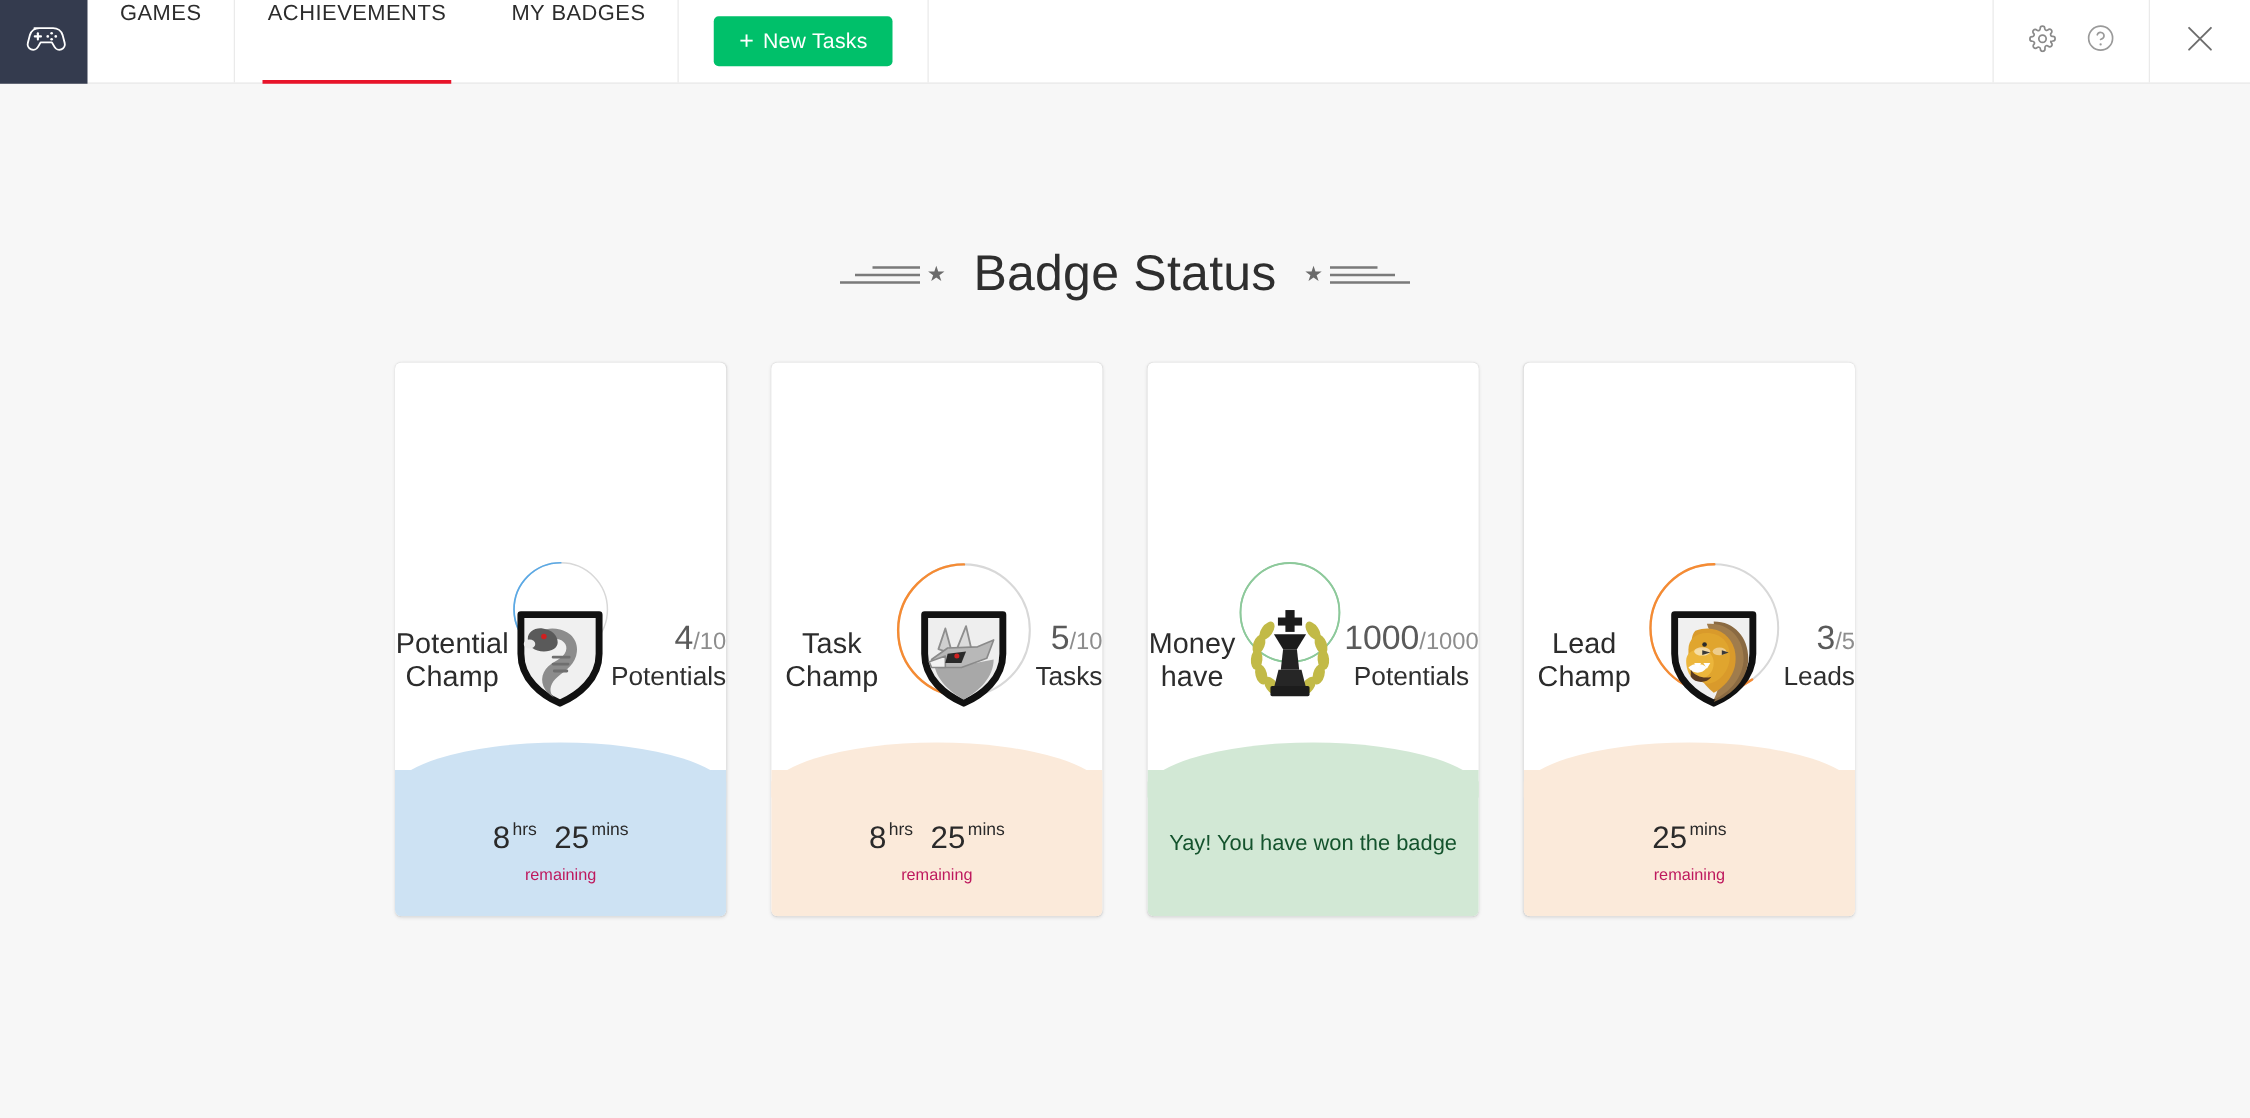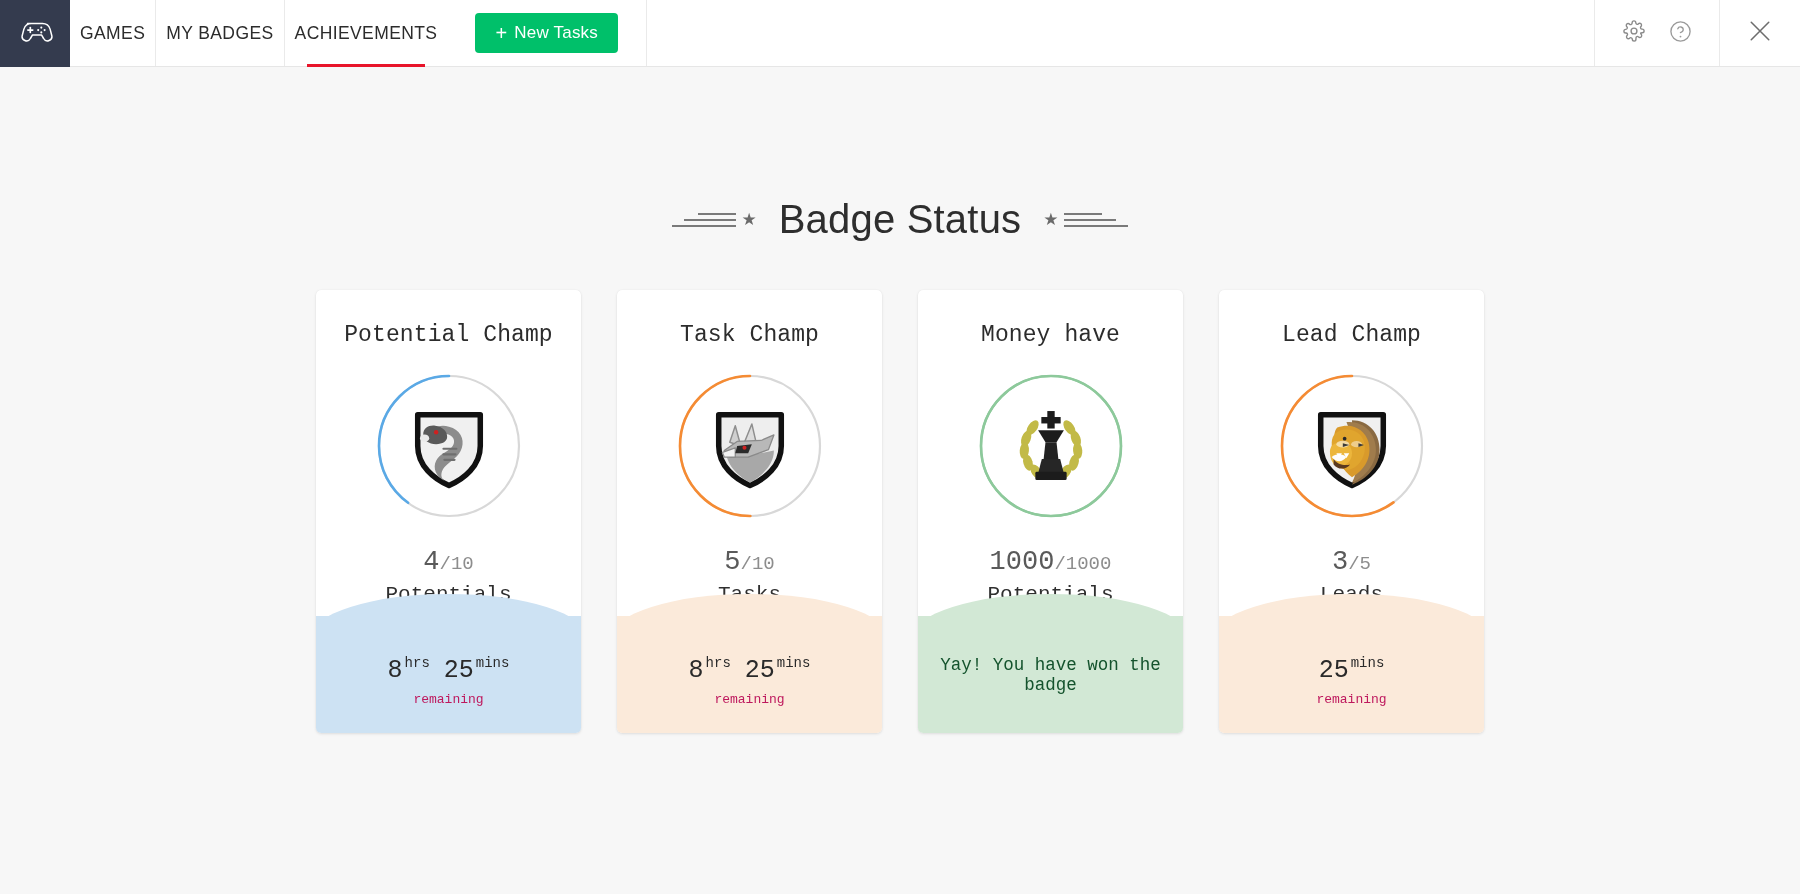--- a/index.html
+++ b/index.html
@@ -22,22 +22,22 @@
   .logo-box {
     width: 70px; height: 67px;
     background: #343b4e;
     display: flex; align-items: center; justify-content: center;
     flex: 0 0 70px;
   }
   .nav-tabs {
     display: flex; align-items: stretch;
   }
   .nav-tab {
-    display: flex; align-items: center;
-    padding: 0 10px;
+    display: flex; align-items: flex-start;
+    padding: 0 26px;
     font-size: 17.5px;
     letter-spacing: .4px;
     color: #2c2c2c;
     position: relative;
     cursor: pointer;
     border-right: 1px solid #eaeaea;
   }
   .nav-tab.no-border { border-right: none; }
   .nav-tab.first { border-left: none; border-right: 1px solid #eaeaea; }
   .nav-tab.active::after {
@@ -124,23 +124,22 @@
   }
   .card {
     width: 265px;
     height: 443px;
     background: #ffffff;
     border-radius: 5px;
     box-shadow: 0 1px 3px rgba(0,0,0,.10), 0 0 1px rgba(0,0,0,.08);
     position: relative;
     overflow: hidden;
     display: flex;
-    flex-direction: column;
+    flex-direction: row;
     align-items: center;
-    font-family: Liberation Mono, monospace;
   }
   .card-title {
     margin-top: 32px;
     font-size: 23px;
     color: #2c2c2c;
     font-weight: 400;
     letter-spacing: .1px;
     text-align: center;
   }
   .ring-wrap {
@@ -157,20 +156,21 @@
   }
   .counts {
     margin-top: 26px;
     text-align: center;
     line-height: 1.1;
   }
   .count-line {
     font-size: 27px;
     color: #5a5a5a;
     font-weight: 400;
+    text-align: right;
   }
   .count-line .denom {
     font-size: 19px;
     color: #8d8d8d;
   }
   .count-unit {
     margin-top: 5px;
     font-size: 21px;
     color: #2f2f2f;
   }
@@ -244,25 +244,25 @@
         <circle cx="24.3" cy="13.4" r="1.05" fill="#fff"></circle>
         <circle cx="21.2" cy="11.1" r="1.05" fill="#fff"></circle>
       </svg>
     </span>
   </div>
 
   <div class="nav-tabs">
     <div class="nav-tab first">
       <span>GAMES</span>
     </div>
+    <div class="nav-tab active no-border">
+      <span>ACHIEVEMENTS</span>
+    </div>
     <div class="nav-tab">
       <span>MY BADGES</span>
-    </div>
-    <div class="nav-tab active no-border">
-      <span>ACHIEVEMENTS</span>
     </div>
   </div>
 
   <div class="newgame-wrap">
     <button class="newgame-btn">
       <span class="plus">+</span>
       <span>New Tasks</span>
     </button>
   </div>
 

